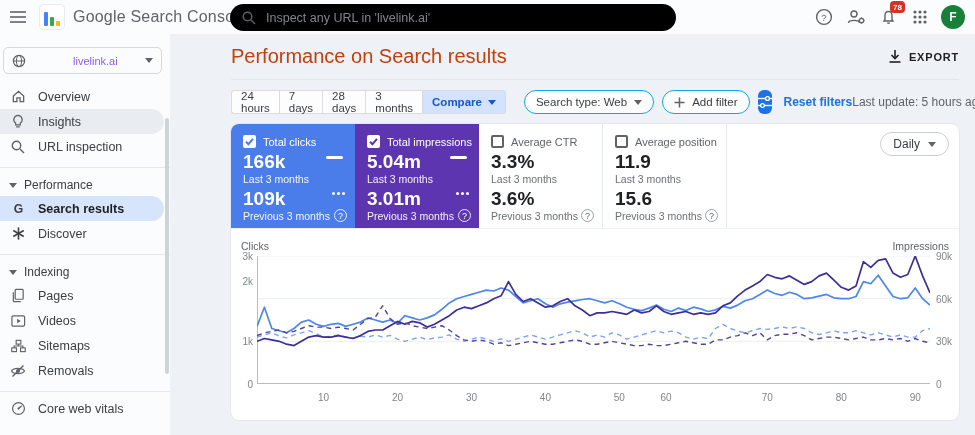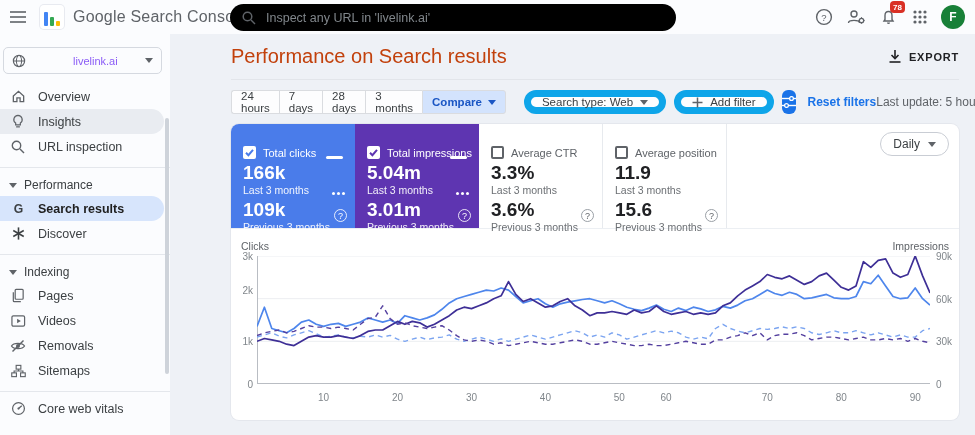--- a/index.html
+++ b/index.html
@@ -45,29 +45,29 @@
   .export-btn { margin-left:auto; display:flex; align-items:center; gap:7px; cursor:pointer; }
   .export-btn .lbl { font-size:11px; font-weight:bold; letter-spacing:.8px; color:#202124; }
 
   .toolbar { margin:9px 16px 0 61px; height:26px; display:flex; align-items:center; }
   .seg-group { display:flex; }
   .seg { height:24px; border:1px solid #dadce0; border-right:none; background:#fdfdfe; display:flex; align-items:center; padding:0 9px; font-size:11.5px; color:#3c4043; cursor:pointer; }
   .seg:first-child { border-radius:3px 0 0 3px; }
   .seg.cmp { border:1px solid #dadce0; border-radius:0 3px 3px 0; background:#d3e3fd; color:#1a56c4; font-weight:bold; gap:6px; }
   .seg.cmp .caret-down { border-top-color:#1a56c4; }
   .vsep { width:1px; height:20px; background:#dadce0; margin:0 9px; }
-  .pill { height:24px; border:7px solid #0ea5e9; border-radius:13px; background:#fdfdfe; display:flex; align-items:center; gap:7px; padding:0 11px; font-size:11.5px; color:#3c4043; cursor:pointer; margin-right:8px; white-space:nowrap; }
+  .pill { height:24px; border:1px solid #0ea5e9; border-radius:13px; background:#fdfdfe; display:flex; align-items:center; gap:7px; padding:0 11px; font-size:11.5px; color:#3c4043; cursor:pointer; margin-right:8px; white-space:nowrap; }
   .blue-btn { width:28px; height:24px; border-radius:6px; background:#1a73e8; display:flex; align-items:center; justify-content:center; cursor:pointer; }
   .reset-link { font-size:12px; color:#1a73e8; font-weight:bold; margin-left:12px; cursor:pointer; white-space:nowrap; }
   .last-update { margin-left:auto; font-size:12px; color:#5f6368; white-space:nowrap; }
 
   
   .card { position:absolute; left:61px; top:90px; width:728px; height:296px; background:#fff; border-radius:8px; box-shadow:0 0 0 1px #e4e7ed; overflow:hidden; }
   .tiles { display:flex; height:105px; border-bottom:1px solid #eceff3; position:relative; }
-  .tile { width:124px; flex:none; padding:22px 12px; position:relative; cursor:pointer; }
+  .tile { width:124px; flex:none; padding:11px 12px; position:relative; cursor:pointer; }
   .tile.white { border-right:1px solid #e7eaee; }
   .tile-head { display:flex; align-items:center; gap:7px; }
   .tile-label { font-size:11px; white-space:nowrap; }
   .tile .v { font-size:19px; font-weight:bold; line-height:22px; margin-top:3px; }
   .tile .p { font-size:10.5px; line-height:12px; opacity:.92; }
   .tile.colored { color:#fff; }
   .tile.white .tile-label, .tile.white .p { color:#5f6368; }
   .tile.white .v { color:#202124; }
   .cbx { width:13px; height:13px; border-radius:2px; flex:none; display:flex; align-items:center; justify-content:center; }
   .cbx.on { background:#fff; }
@@ -243,38 +243,38 @@
         <span class="ic">
           <svg width="15" height="14" viewBox="0 0 16 14">
             <rect x="1" y="1.5" width="13.5" height="11" rx="1.5" fill="none" stroke="#5f6368" stroke-width="1.3"></rect>
             <path d="M6.5 4.5 L10.5 7 L6.5 9.5 Z" fill="#5f6368"></path>
           </svg>
         </span>
         <span class="lbl">Videos</span>
       </div>
       <div class="nav-item">
         <span class="ic">
-          <svg width="16" height="14" viewBox="0 0 16 14">
-            <path d="M1.5 7 C3.5 3.5 12.5 3.5 14.5 7 C12.5 10.5 3.5 10.5 1.5 7 Z" fill="none" stroke="#5f6368" stroke-width="1.3"></path>
-            <circle cx="8" cy="7" r="2" fill="#5f6368"></circle>
-            <line x1="2.5" y1="12.5" x2="13.5" y2="1.5" stroke="#5f6368" stroke-width="1.4"></line>
-          </svg>
-        </span>
-        <span class="lbl">Removals</span>
-      </div>
-      <div class="nav-item">
-        <span class="ic">
           <svg width="15" height="14" viewBox="0 0 16 14">
             <rect x="5.5" y="1" width="5" height="4" fill="none" stroke="#5f6368" stroke-width="1.2"></rect>
             <rect x="0.8" y="9" width="5" height="4" fill="none" stroke="#5f6368" stroke-width="1.2"></rect>
             <rect x="10.2" y="9" width="5" height="4" fill="none" stroke="#5f6368" stroke-width="1.2"></rect>
             <path d="M8 5 L8 7 M3.3 9 L3.3 7 L12.7 7 L12.7 9" fill="none" stroke="#5f6368" stroke-width="1.2"></path>
           </svg>
         </span>
         <span class="lbl">Sitemaps</span>
+      </div>
+      <div class="nav-item">
+        <span class="ic">
+          <svg width="16" height="14" viewBox="0 0 16 14">
+            <path d="M1.5 7 C3.5 3.5 12.5 3.5 14.5 7 C12.5 10.5 3.5 10.5 1.5 7 Z" fill="none" stroke="#5f6368" stroke-width="1.3"></path>
+            <circle cx="8" cy="7" r="2" fill="#5f6368"></circle>
+            <line x1="2.5" y1="12.5" x2="13.5" y2="1.5" stroke="#5f6368" stroke-width="1.4"></line>
+          </svg>
+        </span>
+        <span class="lbl">Removals</span>
       </div>
       <div class="sb-divider"></div>
       <div class="nav-item">
         <span class="ic">
           <svg width="15" height="15" viewBox="0 0 16 16">
             <circle cx="8" cy="8" r="6.3" fill="none" stroke="#5f6368" stroke-width="1.3"></circle>
             <line x1="8" y1="8" x2="11.5" y2="5" stroke="#5f6368" stroke-width="1.4"></line>
             <circle cx="8" cy="8" r="1.2" fill="#5f6368"></circle>
           </svg>
         </span>
@@ -420,21 +420,21 @@
             <line x1="0.5" y1="0" x2="0.5" y2="128" stroke="#b9bdc3" stroke-width="1"></line>
             <line x1="0" y1="127.5" x2="673" y2="127.5" stroke="#b9bdc3" stroke-width="1"></line>
             <polyline points="0.0,70.4 7.4,51.2 14.8,72.5 22.2,74.7 29.6,76.8 37.0,72.5 44.4,66.1 51.8,64.0 59.2,68.3 66.6,70.4 74.0,68.3 81.4,67.4 88.7,70.4 96.1,68.3 103.5,66.1 110.9,61.9 118.3,64.0 125.7,66.1 133.1,64.0 140.5,67.4 147.9,59.7 155.3,61.9 162.7,64.0 170.1,61.9 177.5,58.9 184.9,53.3 192.3,46.9 199.7,42.7 207.1,40.5 214.5,38.4 221.9,36.3 229.3,34.1 236.7,35.0 244.1,32.0 251.5,34.1 258.8,40.5 266.2,46.9 273.6,44.8 281.0,42.7 288.4,47.8 295.8,51.2 303.2,47.8 310.6,46.1 318.0,44.8 325.4,43.5 332.8,42.7 340.2,44.8 347.6,46.9 355.0,44.8 362.4,47.8 369.8,51.2 377.2,53.3 384.6,54.6 392.0,52.1 399.4,49.1 406.8,53.3 414.2,55.5 421.5,52.1 428.9,54.6 436.3,51.2 443.7,52.9 451.1,55.5 458.5,53.8 465.9,50.3 473.3,52.1 480.7,49.1 488.1,44.8 495.5,42.7 502.9,38.4 510.3,34.1 517.7,37.5 525.1,39.3 532.5,36.3 539.9,38.4 547.3,42.7 554.7,41.8 562.1,40.1 569.5,38.4 576.9,41.8 584.3,42.7 591.6,42.7 599.0,40.5 606.4,25.6 613.8,27.7 621.2,19.2 628.6,29.9 636.0,40.5 643.4,42.7 650.8,41.8 658.2,32.0 665.6,42.7 673.0,49.1" fill="none" stroke="#4e86ec" stroke-width="1.7" stroke-linejoin="round"></polyline>
             <polyline points="0.0,81.1 7.4,78.9 14.8,76.8 22.2,80.2 29.6,81.9 37.0,78.9 44.4,76.8 51.8,74.7 59.2,77.7 66.6,81.1 74.0,80.2 81.4,78.9 88.7,81.1 96.1,81.9 103.5,80.2 110.9,81.1 118.3,78.9 125.7,81.1 133.1,79.4 140.5,83.2 147.9,85.3 155.3,83.2 162.7,81.1 170.1,83.6 177.5,81.9 184.9,81.1 192.3,78.9 199.7,83.2 207.1,85.3 214.5,83.2 221.9,81.1 229.3,83.2 236.7,85.3 244.1,82.8 251.5,85.3 258.8,83.2 266.2,81.1 273.6,78.9 281.0,81.1 288.4,83.2 295.8,81.1 303.2,78.9 310.6,76.8 318.0,74.7 325.4,76.8 332.8,81.1 340.2,78.9 347.6,81.1 355.0,76.8 362.4,78.9 369.8,83.2 377.2,81.1 384.6,78.9 392.0,76.8 399.4,74.7 406.8,76.8 414.2,75.1 421.5,76.8 428.9,81.1 436.3,83.2 443.7,81.1 451.1,82.8 458.5,72.5 465.9,68.3 473.3,72.5 480.7,75.1 488.1,76.8 495.5,74.7 502.9,72.5 510.3,73.4 517.7,72.5 525.1,70.8 532.5,72.5 539.9,70.8 547.3,72.5 554.7,76.8 562.1,78.5 569.5,76.8 576.9,74.7 584.3,76.8 591.6,76.8 599.0,74.7 606.4,76.8 613.8,78.9 621.2,76.8 628.6,78.9 636.0,81.1 643.4,78.9 650.8,81.1 658.2,81.1 665.6,74.7 673.0,72.5" fill="none" stroke="#7ba4f0" stroke-width="1.4" stroke-dasharray="5 4" stroke-linejoin="round"></polyline>
             <polyline points="0.0,85.3 7.4,82.5 14.8,83.9 22.2,85.3 29.6,88.2 37.0,89.6 44.4,85.3 51.8,81.1 59.2,79.6 66.6,81.1 74.0,81.1 81.4,79.6 88.7,81.1 96.1,82.5 103.5,79.6 110.9,75.4 118.3,74.0 125.7,74.0 133.1,69.7 140.5,65.4 147.9,68.3 155.3,65.4 162.7,66.8 170.1,71.1 177.5,68.3 184.9,64.0 192.3,59.7 199.7,54.0 207.1,51.2 214.5,52.6 221.9,49.8 229.3,46.9 236.7,42.7 244.1,39.8 251.5,25.6 258.8,38.4 266.2,45.5 273.6,42.7 281.0,46.9 288.4,51.2 295.8,49.8 303.2,45.5 310.6,42.7 318.0,49.8 325.4,54.0 332.8,59.7 340.2,56.9 347.6,56.9 355.0,55.5 362.4,56.9 369.8,58.3 377.2,54.0 384.6,56.9 392.0,55.5 399.4,49.8 406.8,55.5 414.2,58.3 421.5,56.9 428.9,55.5 436.3,58.3 443.7,56.9 451.1,58.3 458.5,56.9 465.9,49.8 473.3,46.9 480.7,39.8 488.1,34.1 495.5,29.9 502.9,25.6 510.3,18.5 517.7,21.3 525.1,22.8 532.5,19.9 539.9,24.2 547.3,28.4 554.7,25.6 562.1,19.9 569.5,17.1 576.9,24.2 584.3,31.3 591.6,34.1 599.0,29.9 606.4,5.7 613.8,11.4 621.2,4.3 628.6,2.8 636.0,17.1 643.4,21.3 650.8,18.5 658.2,0.0 665.6,19.9 673.0,37.0" fill="none" stroke="#3e2f96" stroke-width="1.7" stroke-linejoin="round"></polyline>
             <polyline points="0.0,79.6 7.4,76.8 14.8,75.4 22.2,74.0 29.6,76.8 37.0,75.4 44.4,72.5 51.8,69.7 59.2,71.1 66.6,71.1 74.0,72.5 81.4,71.1 88.7,72.5 96.1,74.0 103.5,68.3 110.9,62.6 118.3,61.2 125.7,49.8 133.1,62.6 140.5,68.3 147.9,66.8 155.3,69.7 162.7,71.1 170.1,72.5 177.5,71.1 184.9,69.7 192.3,74.0 199.7,79.6 207.1,83.9 214.5,85.3 221.9,83.9 229.3,85.3 236.7,88.2 244.1,86.8 251.5,89.6 258.8,88.2 266.2,86.8 273.6,85.3 281.0,86.8 288.4,88.2 295.8,88.2 303.2,86.8 310.6,85.3 318.0,83.9 325.4,85.3 332.8,88.2 340.2,88.2 347.6,86.8 355.0,85.3 362.4,86.8 369.8,88.2 377.2,89.6 384.6,89.6 392.0,88.2 399.4,89.6 406.8,89.6 414.2,88.2 421.5,86.8 428.9,85.3 436.3,86.8 443.7,88.2 451.1,88.2 458.5,83.9 465.9,83.9 473.3,81.1 480.7,79.6 488.1,76.8 495.5,79.6 502.9,76.8 510.3,83.9 517.7,79.6 525.1,78.2 532.5,78.2 539.9,76.8 547.3,79.6 554.7,83.9 562.1,82.5 569.5,81.1 576.9,81.1 584.3,82.5 591.6,83.9 599.0,82.5 606.4,81.1 613.8,83.9 621.2,83.9 628.6,82.5 636.0,83.9 643.4,82.5 650.8,85.3 658.2,82.5 665.6,85.3 673.0,86.8" fill="none" stroke="#54409f" stroke-width="1.4" stroke-dasharray="5 4" stroke-linejoin="round"></polyline>
           </svg>
       </div>
       <div id="chart-ticks">
           <div class="ytick l" style="top: 22px;">3k</div>
-          <div class="ytick l" style="top: 56px;">2k</div>
+          <div class="ytick l" style="top: 47px;">2k</div>
           <div class="ytick l" style="top: 107.333px;">1k</div>
           <div class="ytick l" style="top: 150px;">0</div>
           <div class="ytick r" style="top: 22px;">90k</div>
           <div class="ytick r" style="top: 64.6667px;">60k</div>
           <div class="ytick r" style="top: 107.333px;">30k</div>
           <div class="ytick r" style="top: 150px;">0</div>
           <div class="xtick" style="left: 92.5604px;">10</div>
           <div class="xtick" style="left: 166.516px;">20</div>
           <div class="xtick" style="left: 240.473px;">30</div>
           <div class="xtick" style="left: 314.429px;">40</div>

